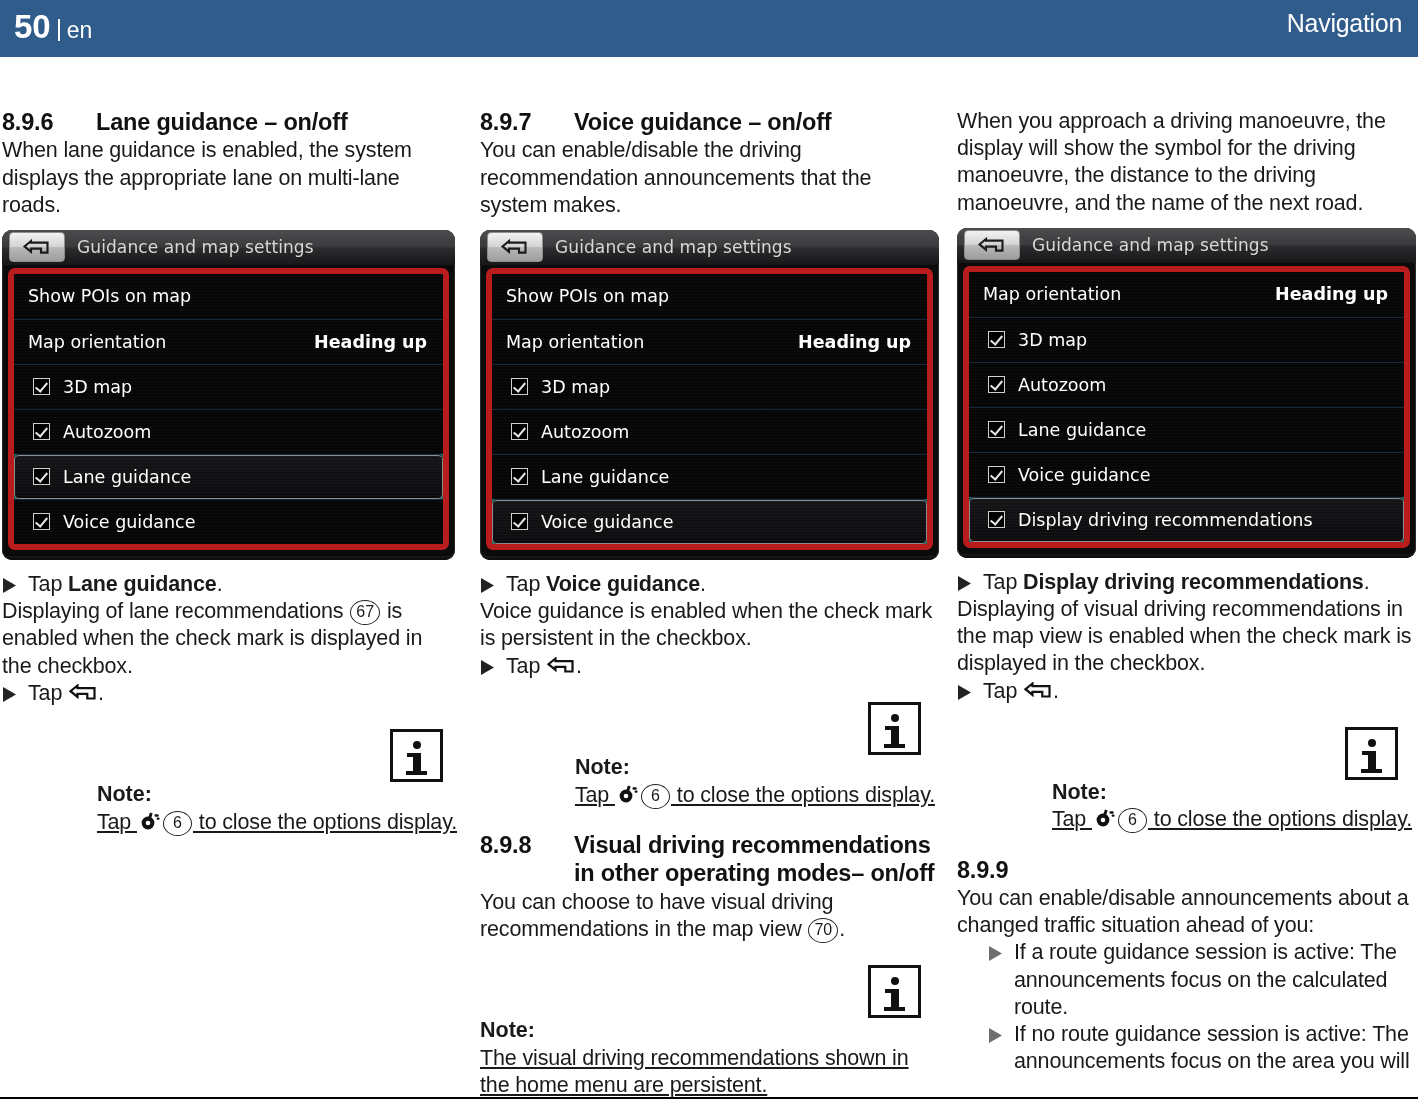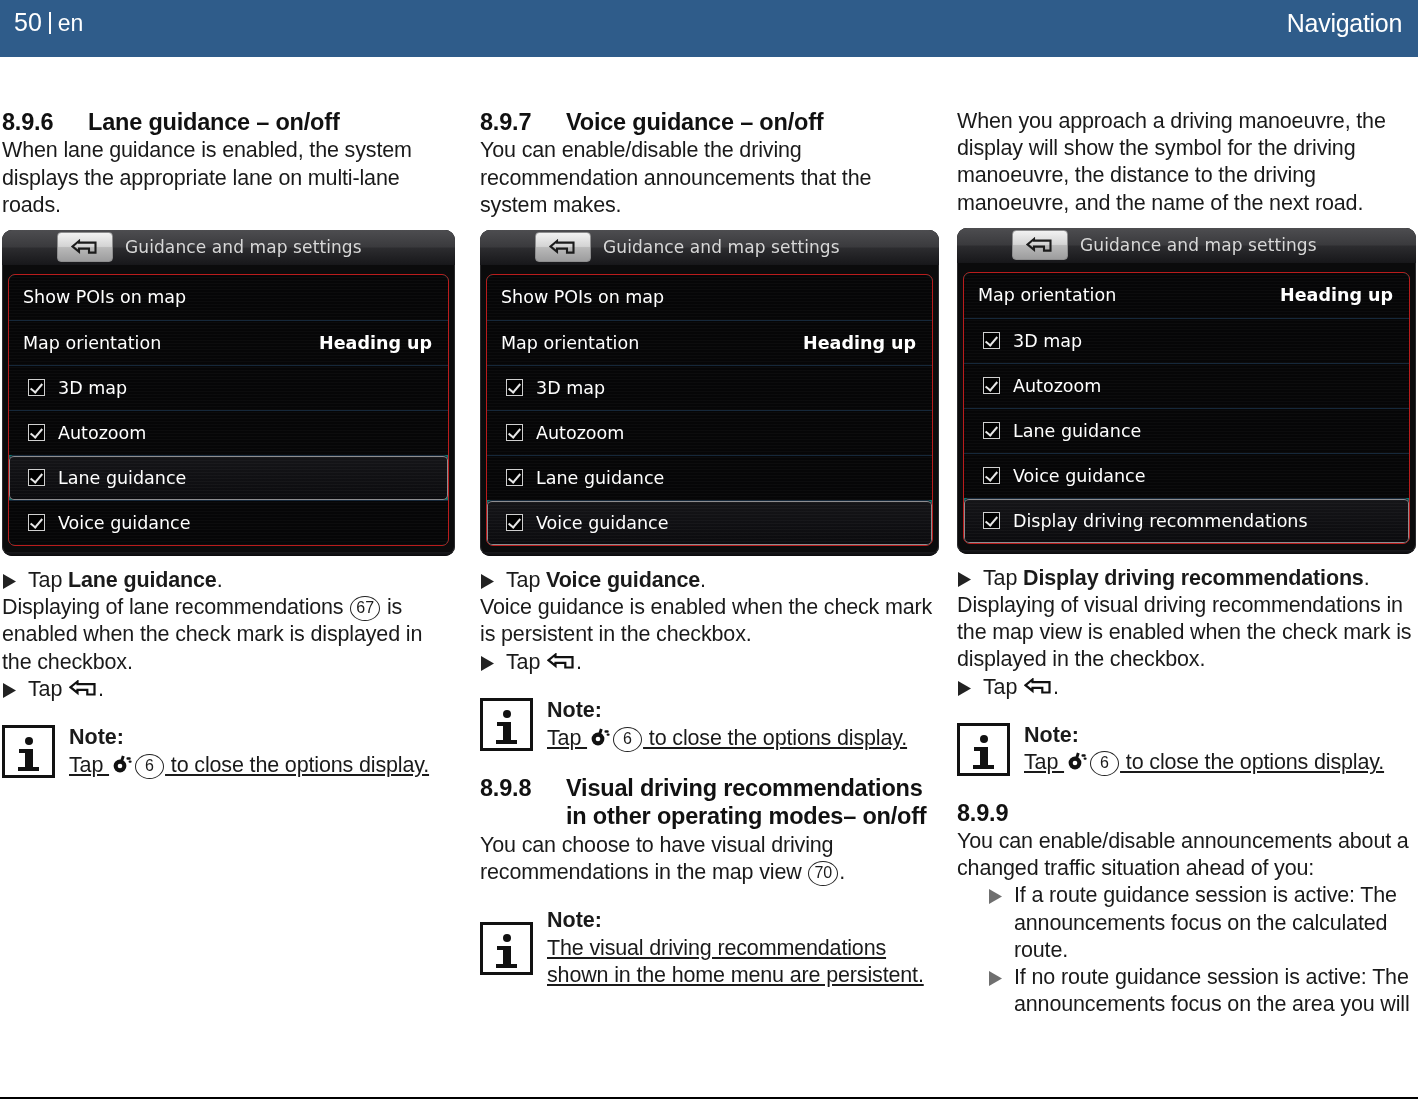--- a/index.html
+++ b/index.html
@@ -28,21 +28,21 @@
     position: absolute;
     left: 14px;
     top: 8px;
     color: #ffffff;
     font-size: 24px;
     font-weight: bold;
     letter-spacing: 0px;
     display: flex;
     align-items: baseline;
   }
-  .page-header .folio .num { font-weight: normal; font-size: 25px; }
+  .page-header .folio .num { font-weight: bold; font-size: 33px; }
   .page-header .folio .sep {
     display: inline-block;
     width: 2px;
     height: 22px;
     background: #ffffff;
     margin: 0 7px;
     position: relative;
     top: 3px;
   }
   .page-header .folio .lang { font-weight: normal; font-size: 23px; }
@@ -87,20 +87,21 @@
   
   .sec-head {
     display: flex;
     align-items: flex-start;
     font-size: 23.5px;
     font-weight: bold;
     letter-spacing: -0.2px;
     line-height: 1.21;
     margin: 0 0 1px 0;
     color: #111;
+    gap: 8px;
   }
   .sec-head .sec-num {
     flex: 0 0 auto;
     min-width: 80px;
     padding-right: 6px;
   }
   .sec-head .sec-title { flex: 1 1 auto; }
 
   p.body {
     font-size: 21.5px;
@@ -169,22 +170,23 @@
     width: 22px;
     height: 20px;
     vertical-align: -3px;
     margin: 0 2px 0 1px;
   }
   .gear-glyph svg { display: block; }
 
   
   .note {
     display: flex;
-    align-items: center;
+    align-items: flex-end;
     margin: 0;
+    flex-direction: column;
   }
   .note-icon {
     flex: 0 0 auto;
     width: 53px;
     height: 53px;
     border: 3px solid #111;
     box-sizing: border-box;
     margin-right: 14px;
     position: relative;
     background: #fff;
@@ -253,21 +255,20 @@
   }
   .device.d-w2 { width: 459px; }
   .device.d-w3 { width: 459px; }
 
   .dev-titlebar {
     position: relative;
     height: 35px;
     background: linear-gradient(to bottom, #4d4d50 0%, #3a3a3d 48%, #2c2c2f 52%, #17171a 100%);
     display: flex;
     align-items: center;
-    padding-left: 48px;
   }
   .dev-back {
     width: 56px;
     height: 30px;
     margin-left: 7px;
     border-radius: 4px;
     background: linear-gradient(to bottom, #f2f2f2 0%, #d4d4d4 48%, #b9b9b9 52%, #9d9d9e 100%);
     border: 1px solid #8d8d8e;
     box-sizing: border-box;
     display: flex;
@@ -277,23 +278,23 @@
   .dev-back svg { display: block; }
   .dev-title {
     margin-left: 12px;
     color: #d8d8d8;
     font-size: 17px;
     letter-spacing: 0.1px;
   }
 
   .dev-list {
     position: relative;
-    margin: 9px 6px 6px 6px;
+    margin: 3px 6px 6px 6px;
     background: #0f766e;
-    border: 1px solid #b91c1c;
+    border: 6px solid #b91c1c;
     border-radius: 7px;
     overflow: hidden;
   }
   .dev-row {
     position: relative;
     height: 45px;
     display: flex;
     align-items: center;
     padding: 0 14px;
     color: #ffffff;

